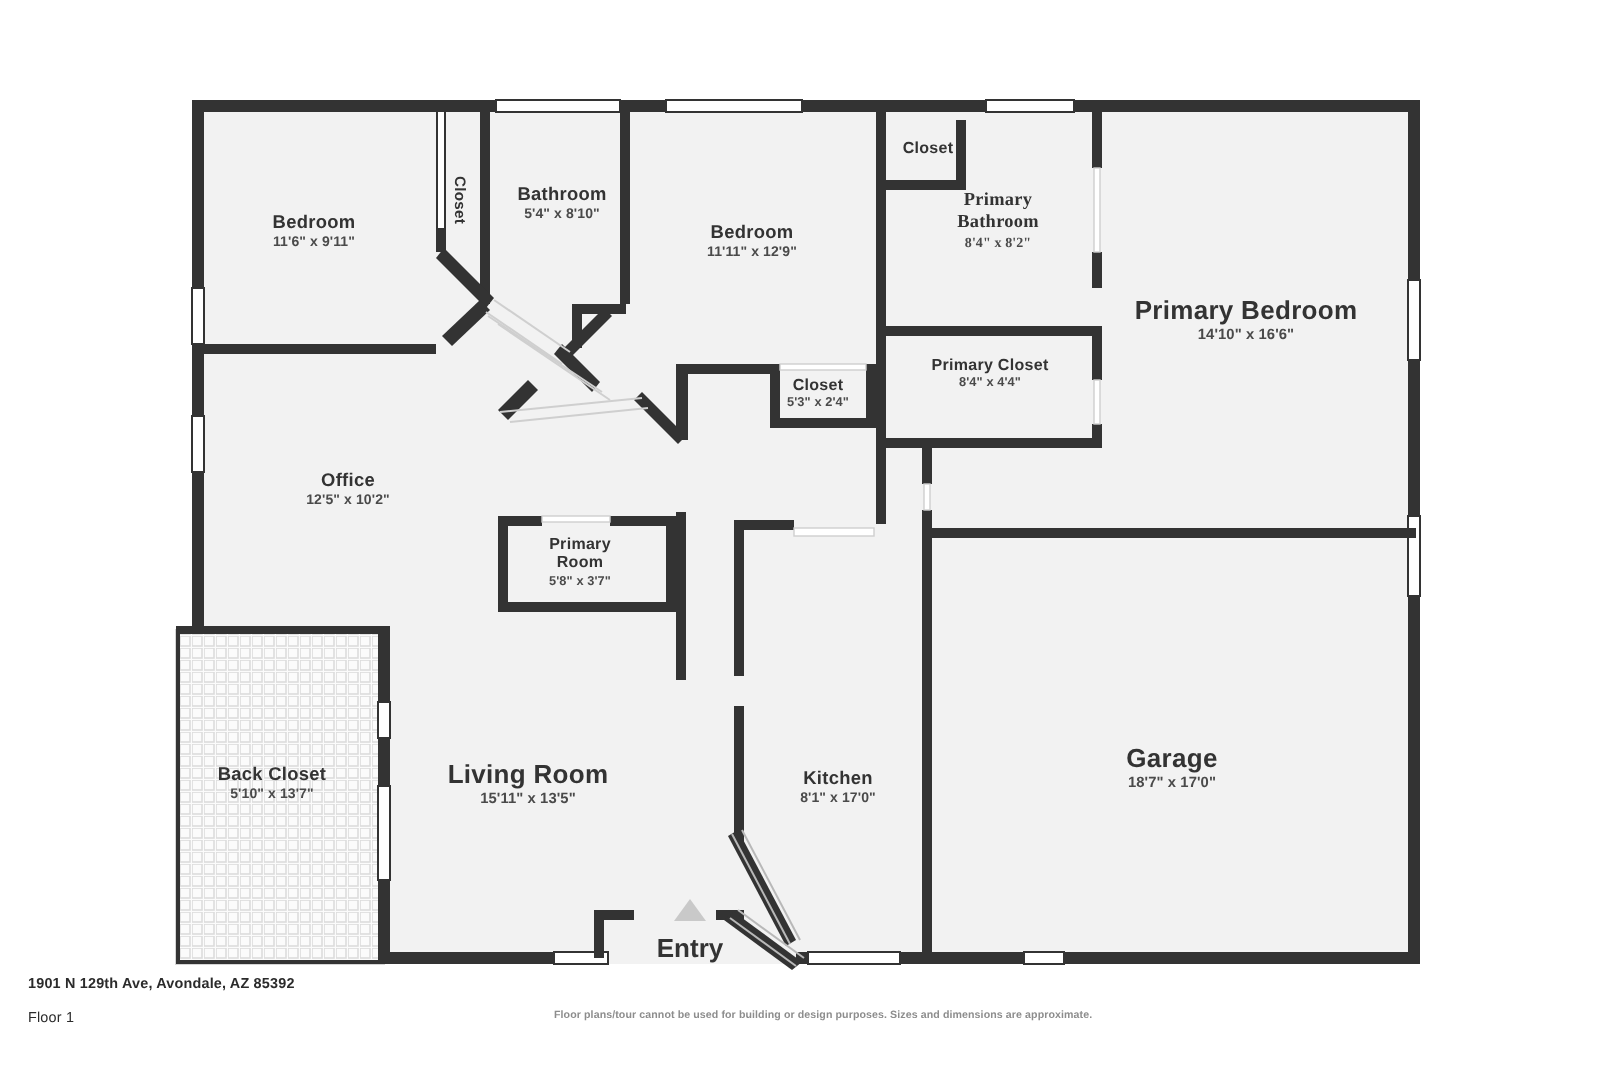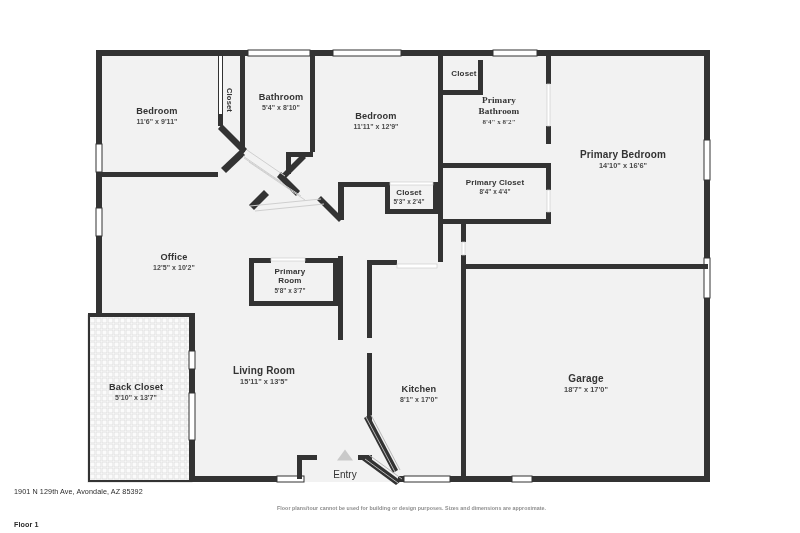--- a/index.html
+++ b/index.html
@@ -34,35 +34,34 @@
     left: 0;
     bottom: 0;
     width: 800px;
     height: 46px;
   }
   .addr-line {
     position: absolute;
     left: 14px;
     top: 0px;
     font-size: 7.2px;
+    font-weight: bold;
+    color: #2b2b2b;
+    letter-spacing: 0.1px;
+    white-space: nowrap;
+  }
+  .floor-line {
+    position: absolute;
+    left: 14px;
+    top: 17px;
+    font-size: 7.2px;
     font-weight: normal;
     color: #2b2b2b;
     letter-spacing: 0.1px;
     white-space: nowrap;
-  }
-  .floor-line {
-    position: absolute;
-    left: 14px;
-    top: 17px;
-    font-size: 7.2px;
-    font-weight: bold;
-    color: #2b2b2b;
-    letter-spacing: 0.1px;
-    white-space: nowrap;
-    margin-top: 16px;
   }
   .disclaimer-line {
     position: absolute;
     left: 277px;
     top: 18px;
     font-size: 5.3px;
     font-weight: bold;
     color: #8d8d8d;
     letter-spacing: 0.05px;
     white-space: nowrap;
@@ -87,30 +86,30 @@
     display: block;
     font-weight: bold;
     font-size: 7.0px;
     letter-spacing: 0.05px;
     color: #4a4a4a;
     margin-top: 1px;
   }
   .room-label.small .rl-name { font-size: 8.0px; }
   .room-label.small .rl-dims { font-size: 6.4px; }
   .room-label.tiny .rl-name { font-size: 7.6px; }
-  .room-label.big .rl-name { font-size: 10px; }
+  .room-label.big .rl-name { font-size: 13px; }
   .room-label.big .rl-dims { font-size: 7.4px; }
   .room-label.vertical {
     transform: translate(-50%, -50%) rotate(90deg);
   }
   .entry-label {
     position: absolute;
     transform: translate(-50%, -50%);
-    font-weight: normal;
-    font-size: 10px;
+    font-weight: bold;
+    font-size: 13px;
     color: #333333;
     white-space: nowrap;
     text-align: center;
   }
   .entry-marker {
     position: absolute;
     transform: translate(-50%, -50%);
     width: 0;
     height: 0;
     border-left: 8px solid transparent;
@@ -335,32 +334,32 @@
   <div class="room-label small" style="left:409px; top:197px;">
     <span class="rl-name">Closet</span>
     <span class="rl-dims">5'3" x 2'4"</span>
   </div>
 
   <div class="room-label small" style="left:495px; top:187px;">
     <span class="rl-name">Primary Closet</span>
     <span class="rl-dims">8'4" x 4'4"</span>
   </div>
 
-  <div class="room-label" style="left:174px; top:262px;">
+  <div class="room-label" style="left:174px; top:245px;">
     <span class="rl-name">Office</span>
     <span class="rl-dims">12'5" x 10'2"</span>
   </div>
 
   <div class="room-label small" style="left:290px; top:281px;">
     <span class="rl-name">Primary</span>
     <span class="rl-name">Room</span>
     <span class="rl-dims">5'8" x 3'7"</span>
   </div>
 
-  <div class="room-label big" style="left:264px; top:376px;">
+  <div class="room-label big" style="left:264px; top:392px;">
     <span class="rl-name">Living Room</span>
     <span class="rl-dims">15'11" x 13'5"</span>
   </div>
 
   <div class="room-label" style="left:136px; top:392px;">
     <span class="rl-name">Back Closet</span>
     <span class="rl-dims">5'10" x 13'7"</span>
   </div>
 
   <div class="room-label" style="left:419px; top:366px;margin-top:28px;">

